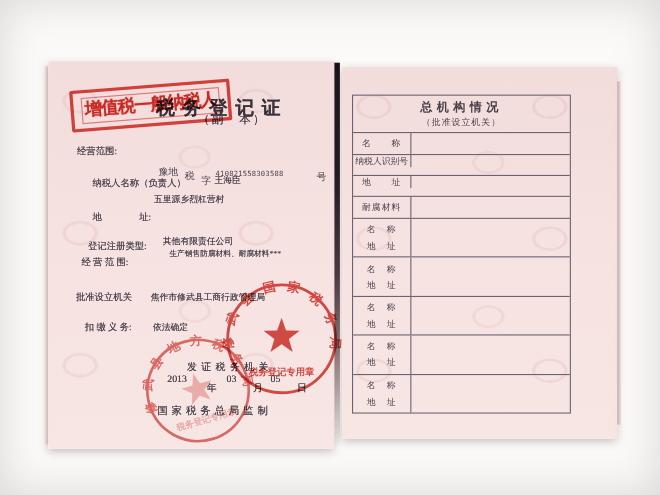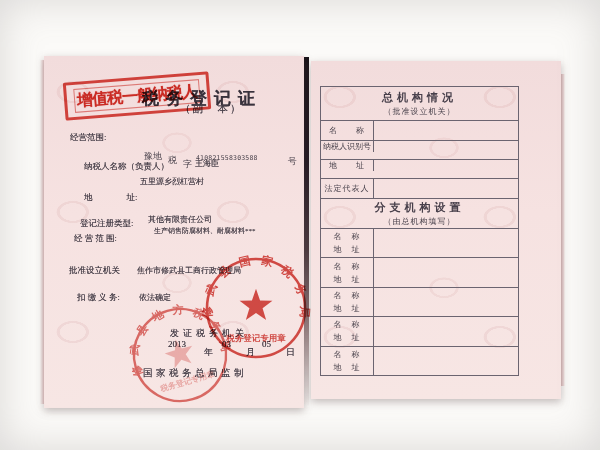--- a/index.html
+++ b/index.html
@@ -38,21 +38,21 @@
   .cert-sub{left:136px;top:46px;font-size:10.5px;letter-spacing:2px;}
   .serial{position:absolute;left:100px;top:58px;display:flex;align-items:center;font-size:9px;margin-top:36px;}
   .serial .s2{margin-left:6px;transform:translateY(4px);}
   .serial .s3{margin-left:6px;transform:translateY(8px);}
   .serial .num{margin-left:4px;font-size:6.5px;letter-spacing:.2px;transform:translateY(1px);font-family:"DejaVu Sans Mono",monospace;}
   .serial .suf{margin-left:30px;transform:translateY(5px);}
   .fl{font-size:8.5px;}
   .fv{font-size:8px;}
   .issuer{left:126px;top:271px;font-size:9px;letter-spacing:4px;text-align:center;}
   .footer{left:99px;top:311px;font-size:9.5px;letter-spacing:3.5px;}
-  .date-row{position:absolute;left:116px;top:283px;width:150px;height:18px;font-size:9px;}
+  .date-row{position:absolute;left:100px;top:283px;width:150px;height:18px;font-size:9px;}
   
   .stamp{position:absolute;mix-blend-mode:multiply;}
   .stamp circle{fill:none;stroke:#cf2b24;}
   .stamp .arc-text{fill:#cf2b24;font-weight:bold;}
   .stamp .star{fill:#cf2b24;}
   .stamp .line-text{fill:#cf2b24;font-weight:bold;}
   .stamp-national{left:156px;top:196px;opacity:.82;}
   .stamp-local{left:84px;top:247px;opacity:.66;}
   
   .rtable{position:absolute;left:9px;top:25px;width:197px;height:288px;
@@ -168,28 +168,24 @@
       </div>
       <div class="trow r18">
         <div class="tlabel" style="letter-spacing:0">纳税人识别号</div>
         <div class="tval"></div>
       </div>
       <div class="trow r18">
         <div class="tlabel">地　　址</div>
         <div class="tval"></div>
       </div>
       <div class="trow r19">
-        <div class="tlabel">法定代表人</div>
-        <div class="tval"></div>
-      </div>
-
-      <div class="sec-head h2">
-        <div class="st">分支机构设置</div>
-        <div class="ss">（由总机构填写）</div>
-      </div>
+        <div class="tlabel">耐腐材料</div>
+        <div class="tval"></div>
+      </div>
+
 
       <div class="pair">
         <div class="tlabel">
           <div>名　称</div>
           <div>地　址</div>
         </div>
           <div class="tval"></div>
       </div>
       <div class="pair">
         <div class="tlabel">

